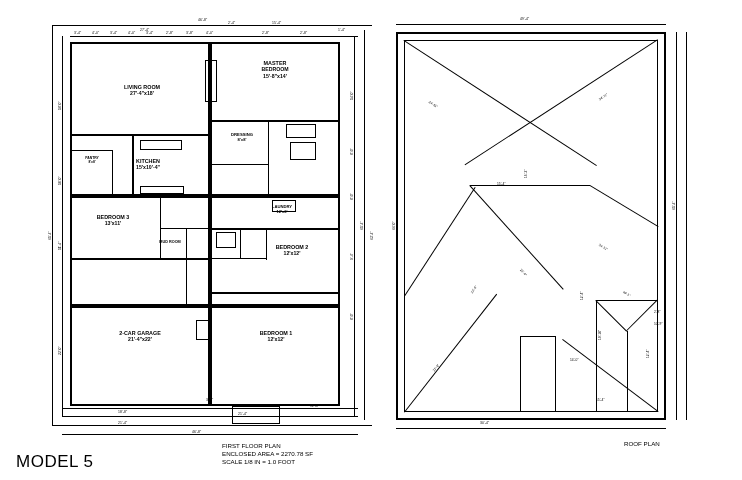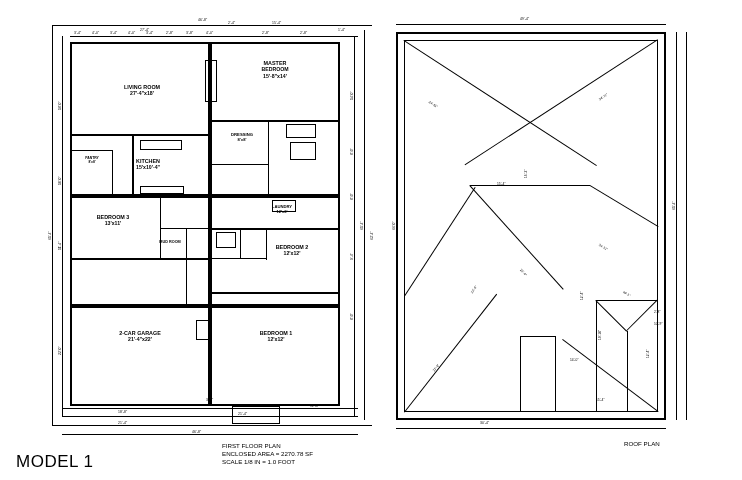--- a/index.html
+++ b/index.html
@@ -221,15 +221,15 @@
     <div class="rdim" style="left:570px;top:358px;">14'-0"</div>
     <div class="rdim" style="left:580px;top:300px;transform:rotate(-90deg);">12'-4"</div>
     <div class="rdim" style="left:596px;top:398px;">15'-4"</div>
     <div class="rdim" style="left:624px;top:290px;transform:rotate(31deg);">40'-1"</div>
     <div class="rdim" style="left:654px;top:322px;">10'-9"</div>
     <div class="rdim" style="left:654px;top:310px;">2'-8"</div>
 
     <div class="cap" style="left:624px;top:440px;">ROOF PLAN</div>
   </div>
 
-  <div class="title" style="left:16px;top:452px;">MODEL 1</div>
+  <div class="title" style="left:16px;top:452px;">MODEL 5</div>
 
 </div>
 
 </body></html>

